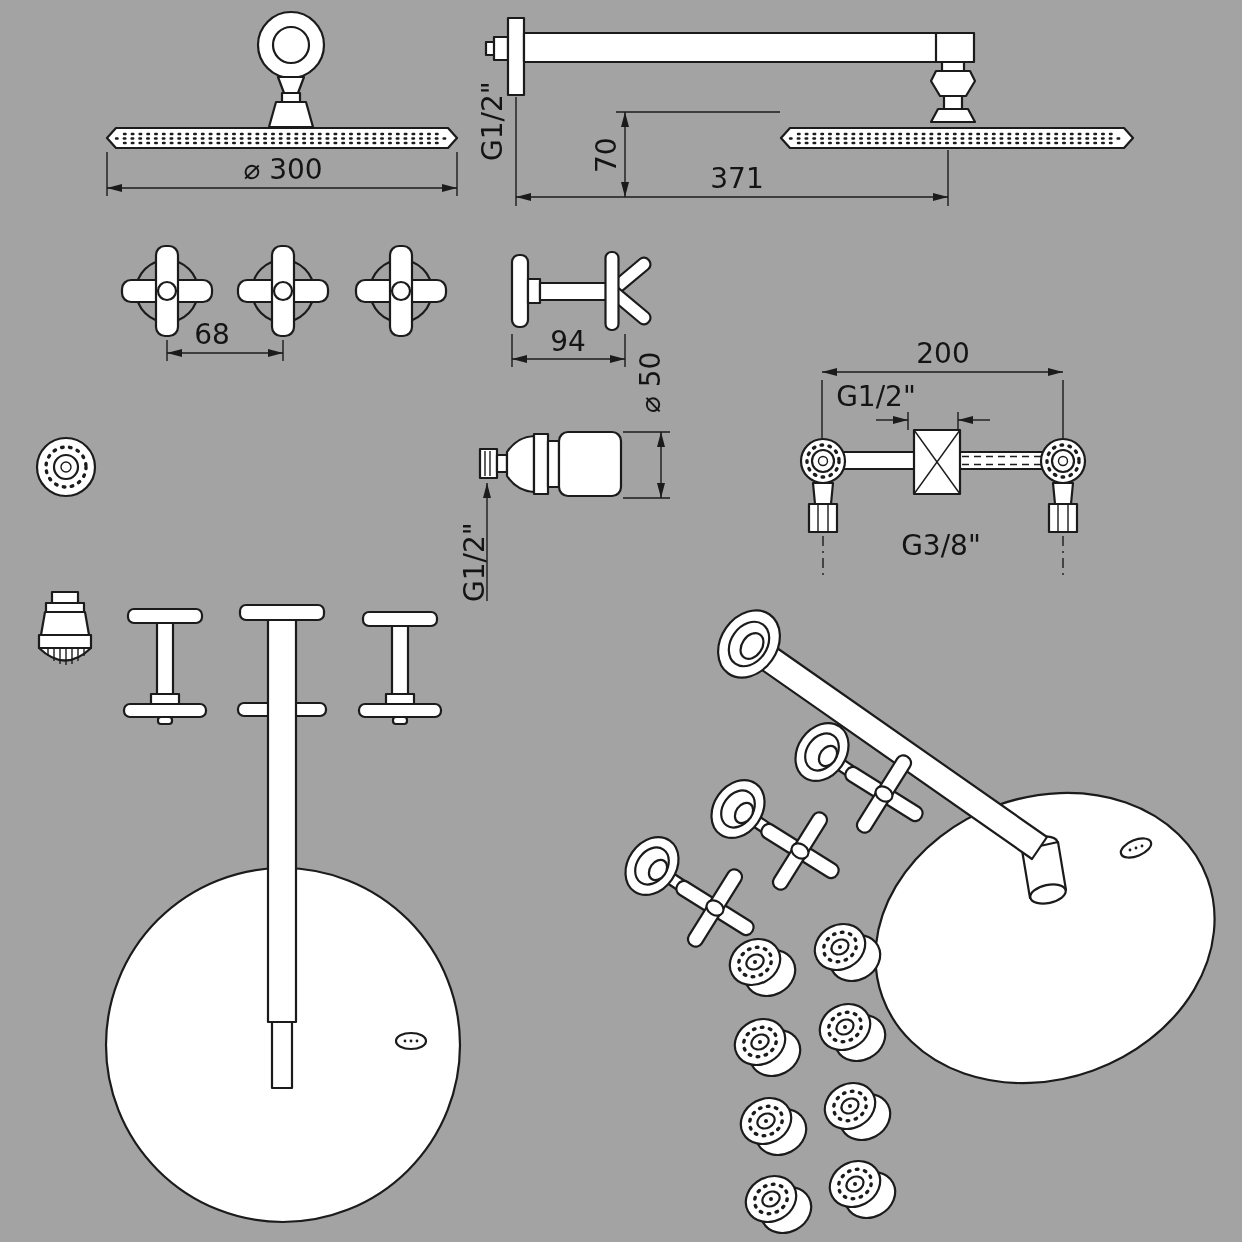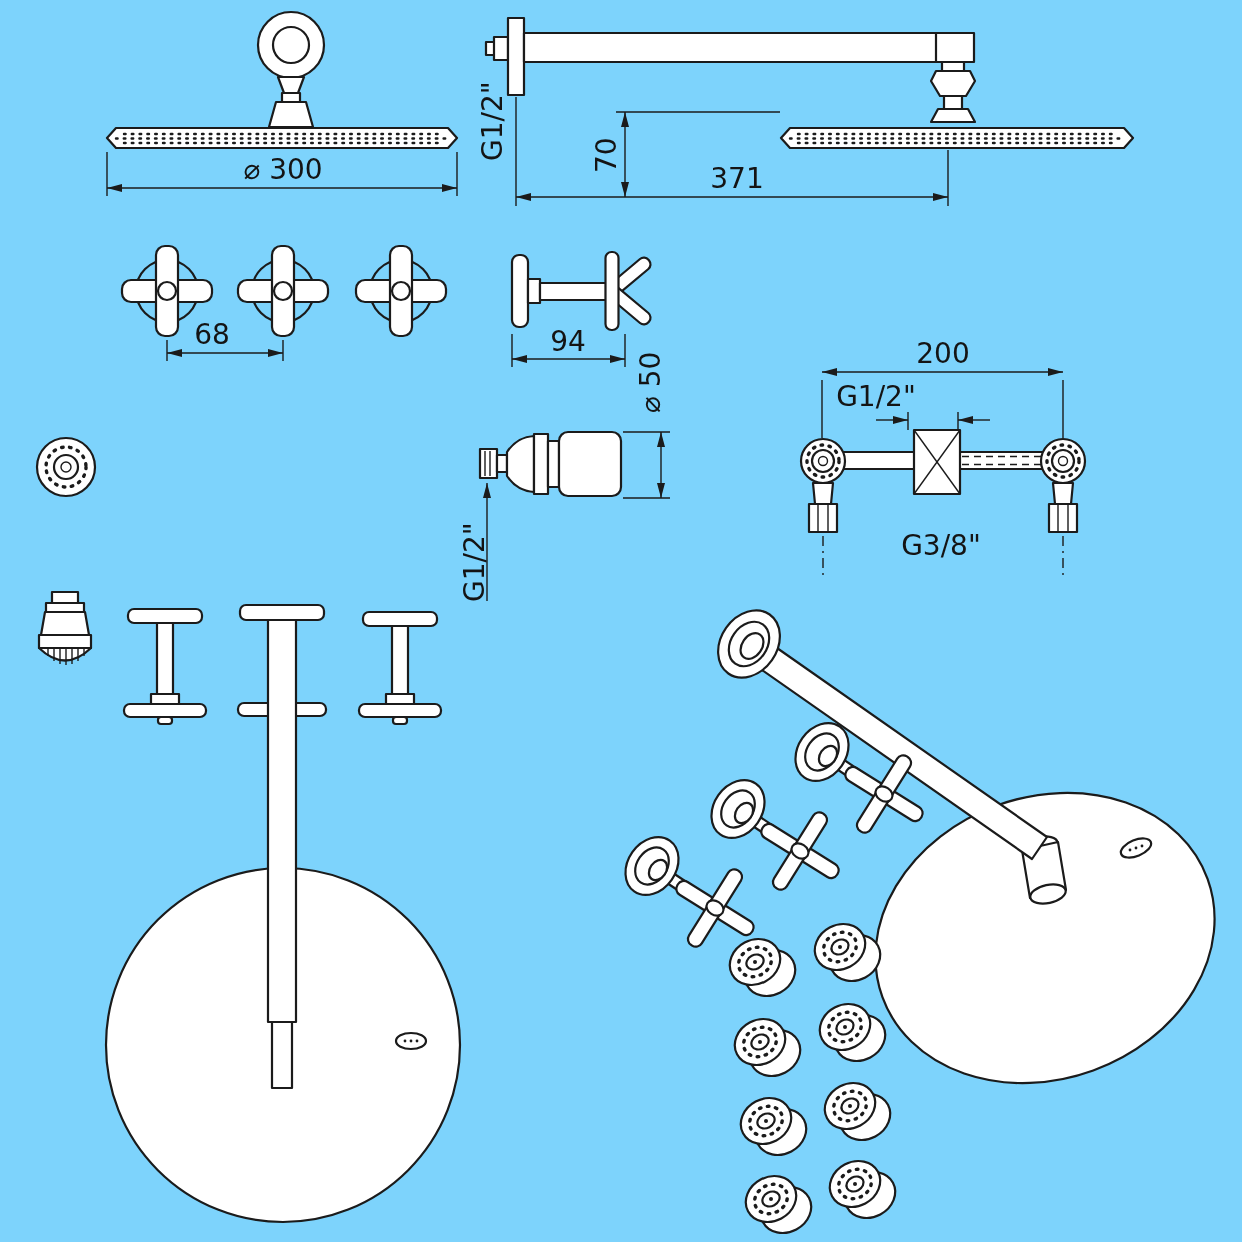--- a/index.html
+++ b/index.html
@@ -1,16 +1,16 @@
 <!DOCTYPE html>
 <html><head>
 <meta charset="utf-8">
 <style>
   html,body{margin:0;padding:0;background:#ffffff}
-  .canvas{width:1242px;height:1242px;background:#7dd3fc;overflow:hidden}
+  .canvas{width:1242px;height:1242px;background:#a3a3a3;overflow:hidden}
   svg{display:block}
   .s{fill:#ffffff;stroke:#1b1b1b;stroke-width:2.2;stroke-linejoin:round}
   .ln{fill:none;stroke:#1b1b1b;stroke-width:2.2;stroke-linejoin:round}
   .thin{fill:none;stroke:#1b1b1b;stroke-width:1.4}
   .dash{stroke-dasharray:7 5}
   .cdash{stroke-dasharray:10 5 2 5}
   .dotrow{fill:none;stroke:#1b1b1b;stroke-width:2.4;stroke-dasharray:1.6 6.2;stroke-linecap:round}
   .dots{fill:none;stroke:#1b1b1b;stroke-width:3.4;stroke-dasharray:1.6 6.5;stroke-linecap:round}
   .dot{fill:#1b1b1b;stroke:none}
   text.dim{font-family:"DejaVu Sans","Liberation Sans",sans-serif;font-size:28px;fill:#141414}

